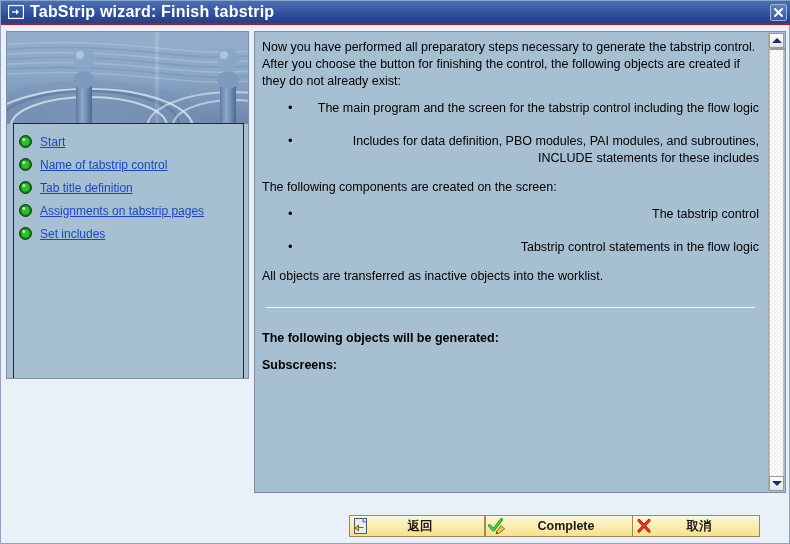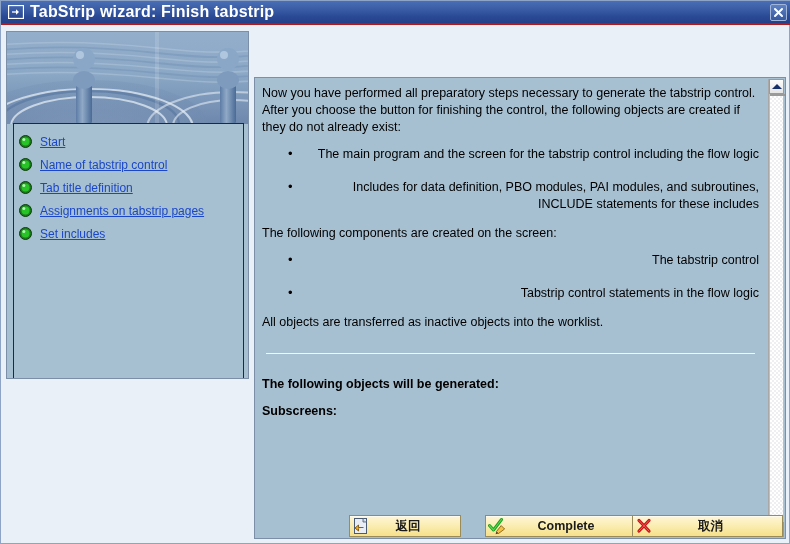--- a/index.html
+++ b/index.html
@@ -143,21 +143,20 @@
   #content-panel {
     position: absolute;
     left: 253px;
     top: 30px;
     width: 532px;
     height: 462px;
     box-sizing: border-box;
     border: 1px solid #7b8fa8;
     background: #a7c0d1;
     overflow: hidden;
-    margin-top: 46px;
   }
   #content-scroll {
     position: absolute;
     left: 0; top: 0;
     width: 514px;
     height: 460px;
     overflow: hidden;
     padding: 7px 10px 0 7px;
     box-sizing: border-box;
   }
@@ -290,23 +289,23 @@
   }
   .btn-label {
     flex: 1 1 auto;
     text-align: center;
     font-size: 12.5px;
     color: #1a1a1a;
     font-weight: bold;
     white-space: nowrap;
     padding-right: 14px;
   }
-  #btn-back { left: 348px; width: 112px; }
+  #btn-back { left: 348px; width: 136px; }
   #btn-complete { left: 484px; width: 156px; justify-content: center; }
-  #btn-cancel { left: 631px; width: 151px; }
+  #btn-cancel { left: 631px; width: 128px; }
 </style>
 </head>
 <body>
 
 <div id="window">
 
   <div id="titlebar">
     <svg class="title-icon" viewBox="0 0 16 14">
       <rect x="0.5" y="0.5" width="15" height="13" fill="none" stroke="#ffffff" stroke-width="1.3"></rect>
       <path d="M4 7h6" stroke="#ffffff" stroke-width="1.3" fill="none"></path>

